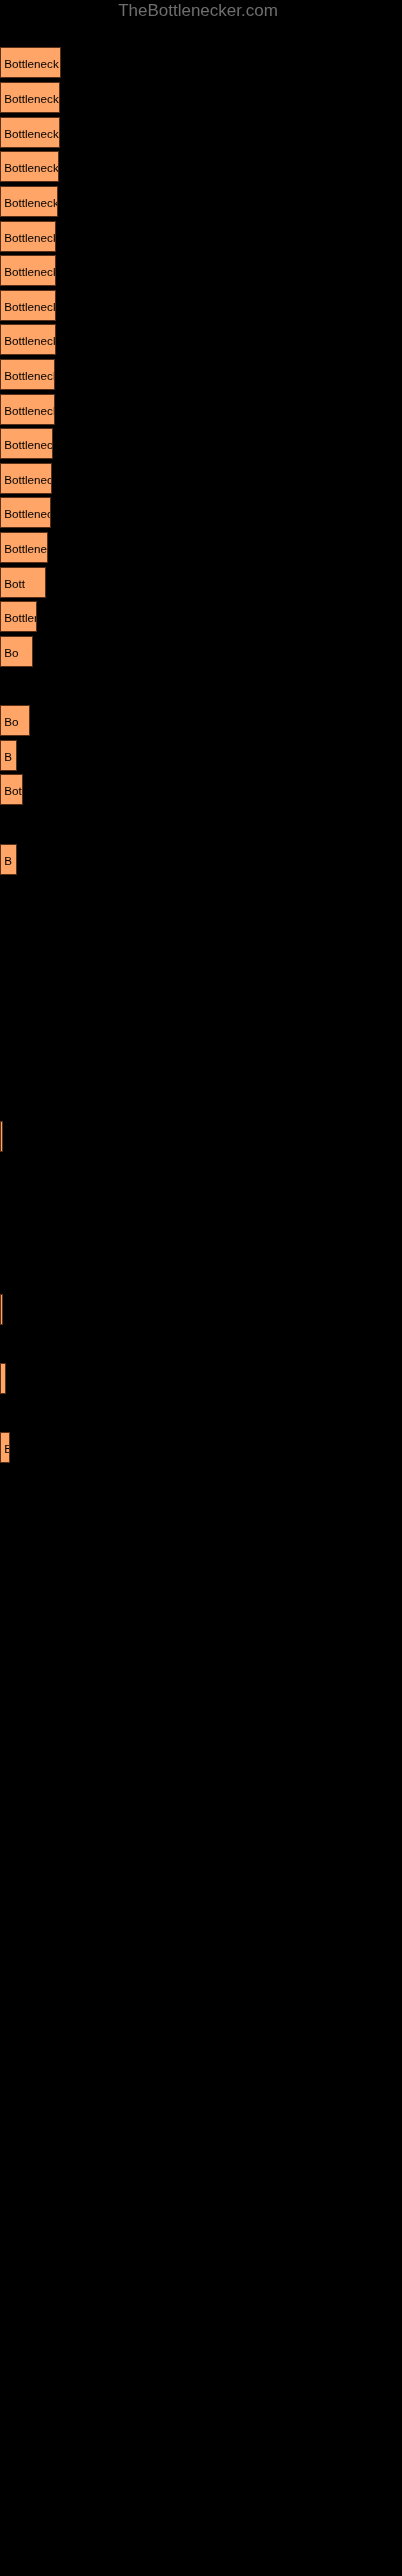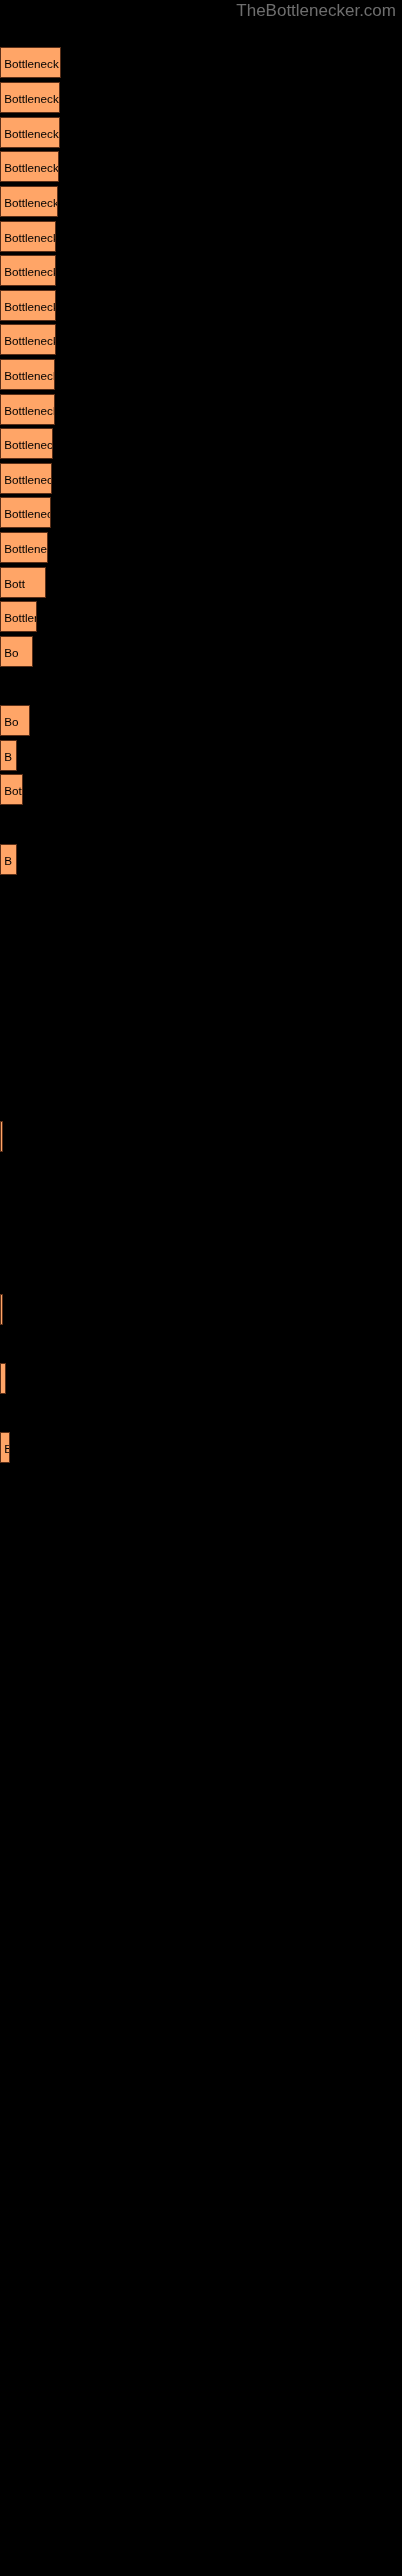--- a/index.html
+++ b/index.html
@@ -12,21 +12,21 @@
     height: 2576px;
     position: relative;
     overflow: hidden;
     font-family: "Liberation Sans", sans-serif;
   }
   #watermark {
     position: absolute;
     top: 0px;
     left: 0px;
     width: 396px;
-    text-align: right;
+    text-align: center;
     font-size: 17px;
     font-weight: 400;
     color: #6e6e6e;
     letter-spacing: 0px;
     line-height: 21px;
     white-space: nowrap;
   }
   #chart {
     position: absolute;
     top: 0;

